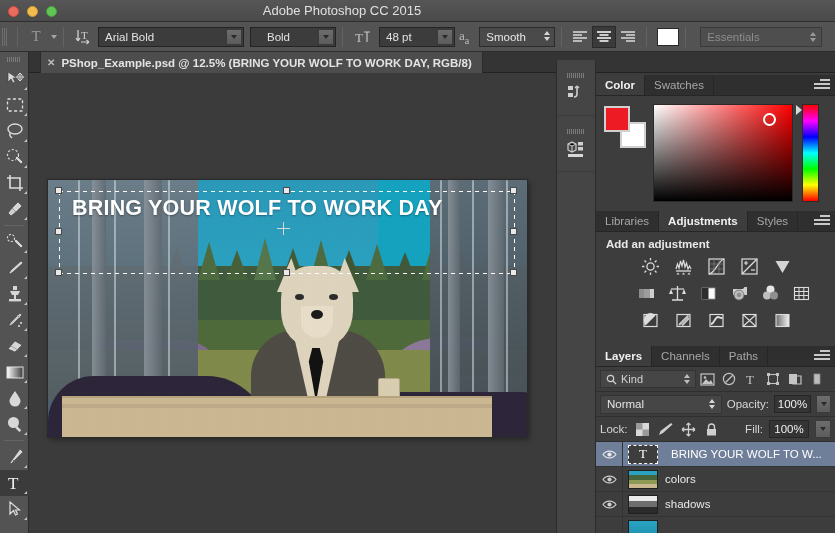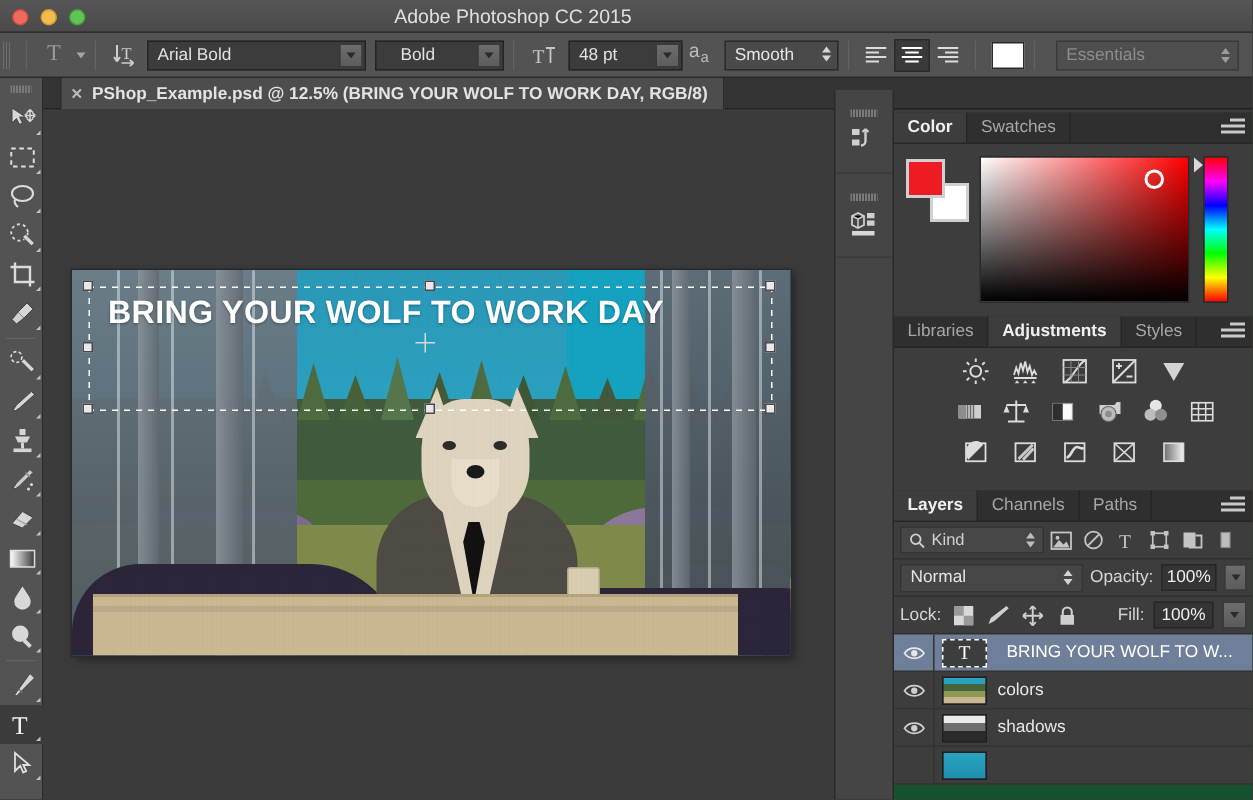--- a/index.html
+++ b/index.html
@@ -80,21 +80,21 @@
   .align-btn.active { background:#3a3a3a; border:1px solid #2a2a2a; }
   .color-chip { width: 22px; height: 18px; background:#ffffff; border:1px solid #2a2a2a; margin-left:4px; }
   .workspace {
     width: 122px; height: 20px; background:#4e4e4e; border:1px solid #3a3a3a;
     color:#8d8d8d; font-size:11.5px; display:flex; align-items:center; padding-left:6px;
     position: relative; margin-left: 8px;
   }
   .workspace .updown { position:absolute; right:5px; top:4px; display:flex;flex-direction:column;gap:2px;}
   .workspace .updown b { width:0;height:0;border-left:3px solid transparent;border-right:3px solid transparent;}
   .workspace .updown b.u{border-bottom:4px solid #9a9a9a;} .workspace .updown b.d{border-top:4px solid #9a9a9a;}
-  .aa-glyph { font-family: Liberation Mono, monospace; font-size: 13px; color:#bdbdbd; margin:12px 4px; }
+  .aa-glyph { font-family: Liberation Serif, serif; font-size: 13px; color:#bdbdbd; margin:12px 4px; }
 
   
   .tabbar {
     position:absolute; left:29px; top:52px; width:806px; height:21px;
     background:#343434; border-bottom:1px solid #222;
   }
   .doctab {
     position:absolute; left:11px; top:0; height:21px;
     background:#4d4d4d; border-right:1px solid #2b2b2b; border-left:1px solid #2b2b2b;
     display:flex; align-items:center; padding:0 10px 0 6px; gap:6px;
@@ -692,20 +692,21 @@
         <div class="ptab">
           <span>Styles</span>
         </div>
         <div class="panel-menu">
             <i></i>
             <i></i>
             <i></i>
           </div>
       </div>
       <div class="adj-body">
+        <div class="adj-title">Add an adjustment</div>
 
         <div class="adj-row">
           <span class="adj-icon">
             <svg width="19" height="19" viewBox="0 0 19 19">
               <circle cx="9.5" cy="9.5" r="3.6" fill="none" stroke="#dcdcdc" stroke-width="1.3"></circle>
               <g stroke="#dcdcdc" stroke-width="1.3">
                 <path d="M9.5 1v2.4M9.5 15.6V18M1 9.5h2.4M15.6 9.5H18M3.5 3.5l1.7 1.7M13.8 13.8l1.7 1.7M15.5 3.5l-1.7 1.7M5.2 13.8l-1.7 1.7"></path>
               </g>
             </svg>
           </span>

